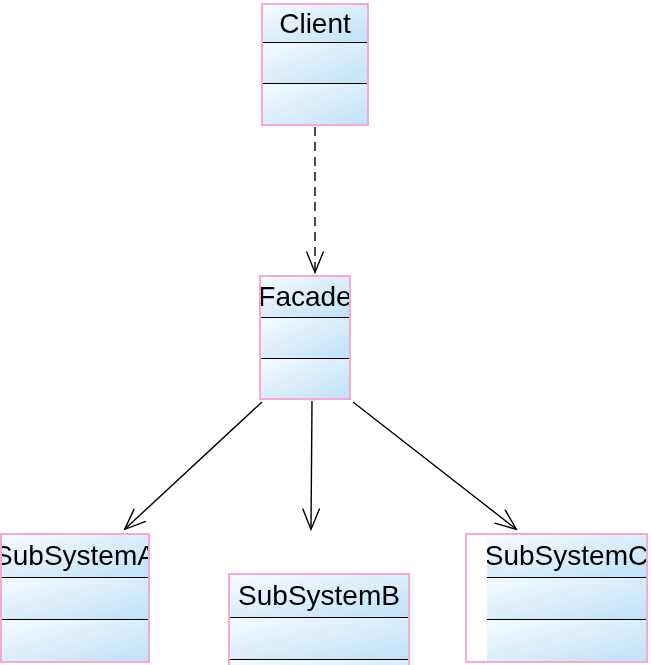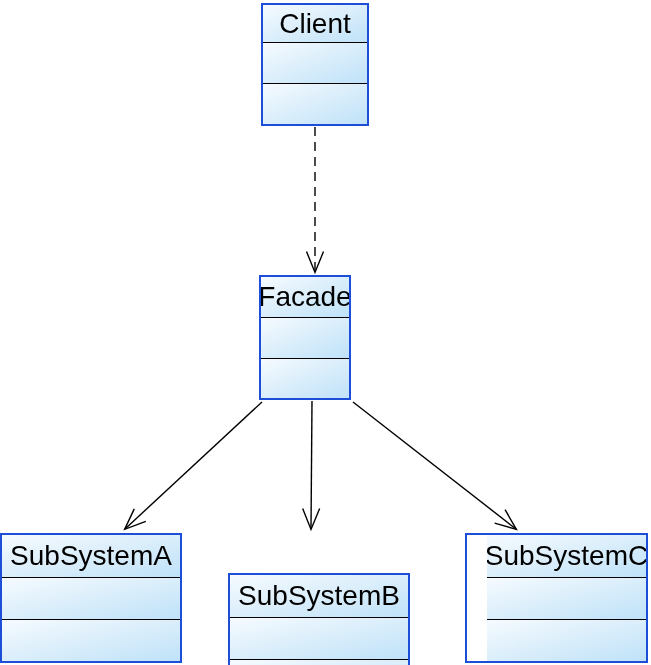--- a/index.html
+++ b/index.html
@@ -6,21 +6,21 @@
   .canvas{
     position:relative;
     width:651px;height:665px;
     background:#ffffff;
     font-family:"Liberation Sans", sans-serif;
     overflow:hidden;
   }
   .uml-class{
     position:absolute;
     box-sizing:border-box;
-    border:2px solid #1d4ed8;
+    border:2px solid #f9a8d4;
     display:flex;
     flex-direction:column;
   }
   .compartment{
     background:linear-gradient(to bottom right,#f6fbff 0%,#ddeffb 45%,#bfe2f9 100%);
   }
   .compartment.title{
     height:var(--th,40px);
     display:flex;
     align-items:center;
@@ -76,21 +76,21 @@
   </div>
 
   <div class="uml-class" style="left:259px;top:275px;width:92px;height:125px;--th:40px;">
     <div class="compartment title">
       <span>Facade</span>
     </div>
     <div class="compartment attrs"></div>
     <div class="compartment ops"></div>
   </div>
 
-  <div class="uml-class" style="left:0px;top:533px;width:182px;height:130px;--th:42px;">
+  <div class="uml-class" style="left:0px;top:533px;width:150px;height:130px;--th:42px;">
     <div class="compartment title">
       <span>SubSystemA</span>
     </div>
     <div class="compartment attrs"></div>
     <div class="compartment ops"></div>
   </div>
 
   <div class="uml-class" style="left:228px;top:533px;width:182px;height:130px;margin-top:40px;--th:42px;">
     <div class="compartment title">
       <span>SubSystemB</span>

